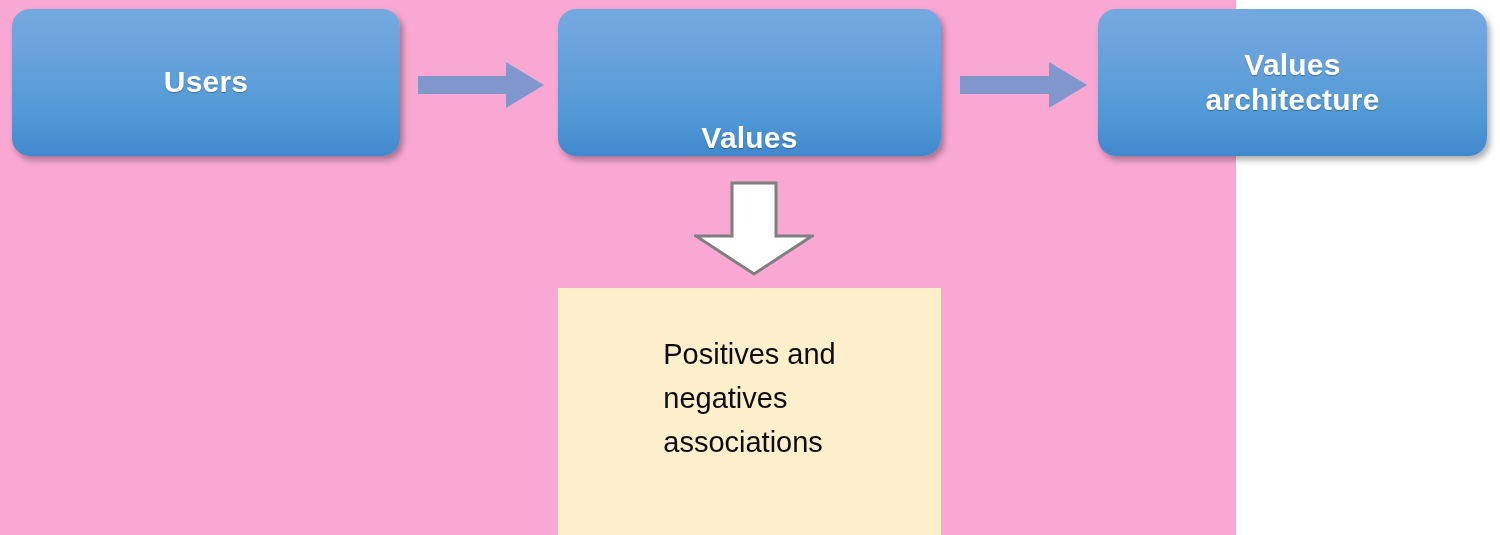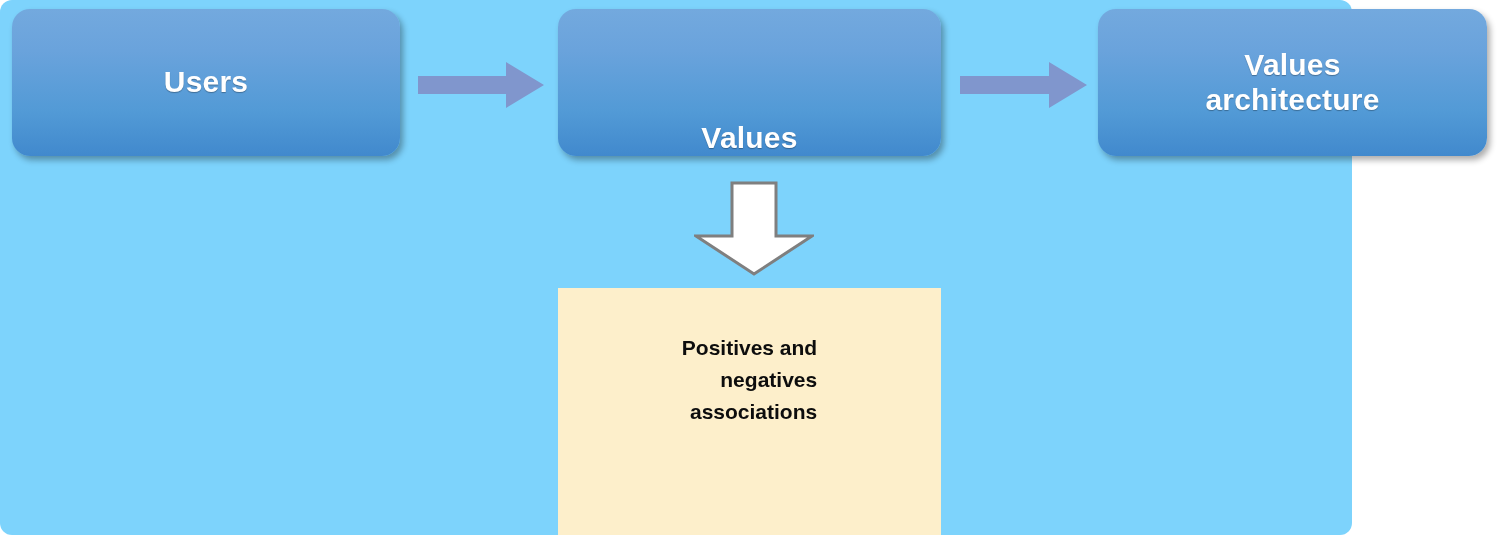--- a/index.html
+++ b/index.html
@@ -8,24 +8,23 @@
   }
   body {
     width: 1500px;
     height: 535px;
     background: #ffffff;
     font-family: "Liberation Sans", sans-serif;
     overflow: hidden;
   }
   #canvas {
     position: relative;
-    width: 1352px;
+    width: 1236px;
     height: 535px;
-    background: #7dd3fc;
-    border-radius: 12px;
+    background: #f9a8d4;
   }
 
   
   .node-box {
     position: absolute;
     box-sizing: border-box;
     border-radius: 18px;
     background: linear-gradient(to bottom, #73a9de 0%, #6aa3dc 28%, #529ad6 70%, #4189cd 100%);
     box-shadow: 3px 4px 6px rgba(0, 0, 0, 0.33);
     display: flex;
@@ -74,24 +73,24 @@
     height: 247px;
     box-sizing: border-box;
     background: #fdefcb;
     display: flex;
     align-items: flex-start;
     justify-content: center;
     padding-top: 44px;
   }
   .result-label {
     color: #0d0d0d;
-    font-size: 21px;
-    font-weight: bold;
+    font-size: 29px;
+    font-weight: normal;
     line-height: 1.52;
-    text-align: right;
+    text-align: left;
     white-space: pre-line;
   }
 </style>
 </head>
 <body>
 
 <div id="canvas">
 
   <div class="node-box" id="box-users">
     <span class="node-label">Users</span>

